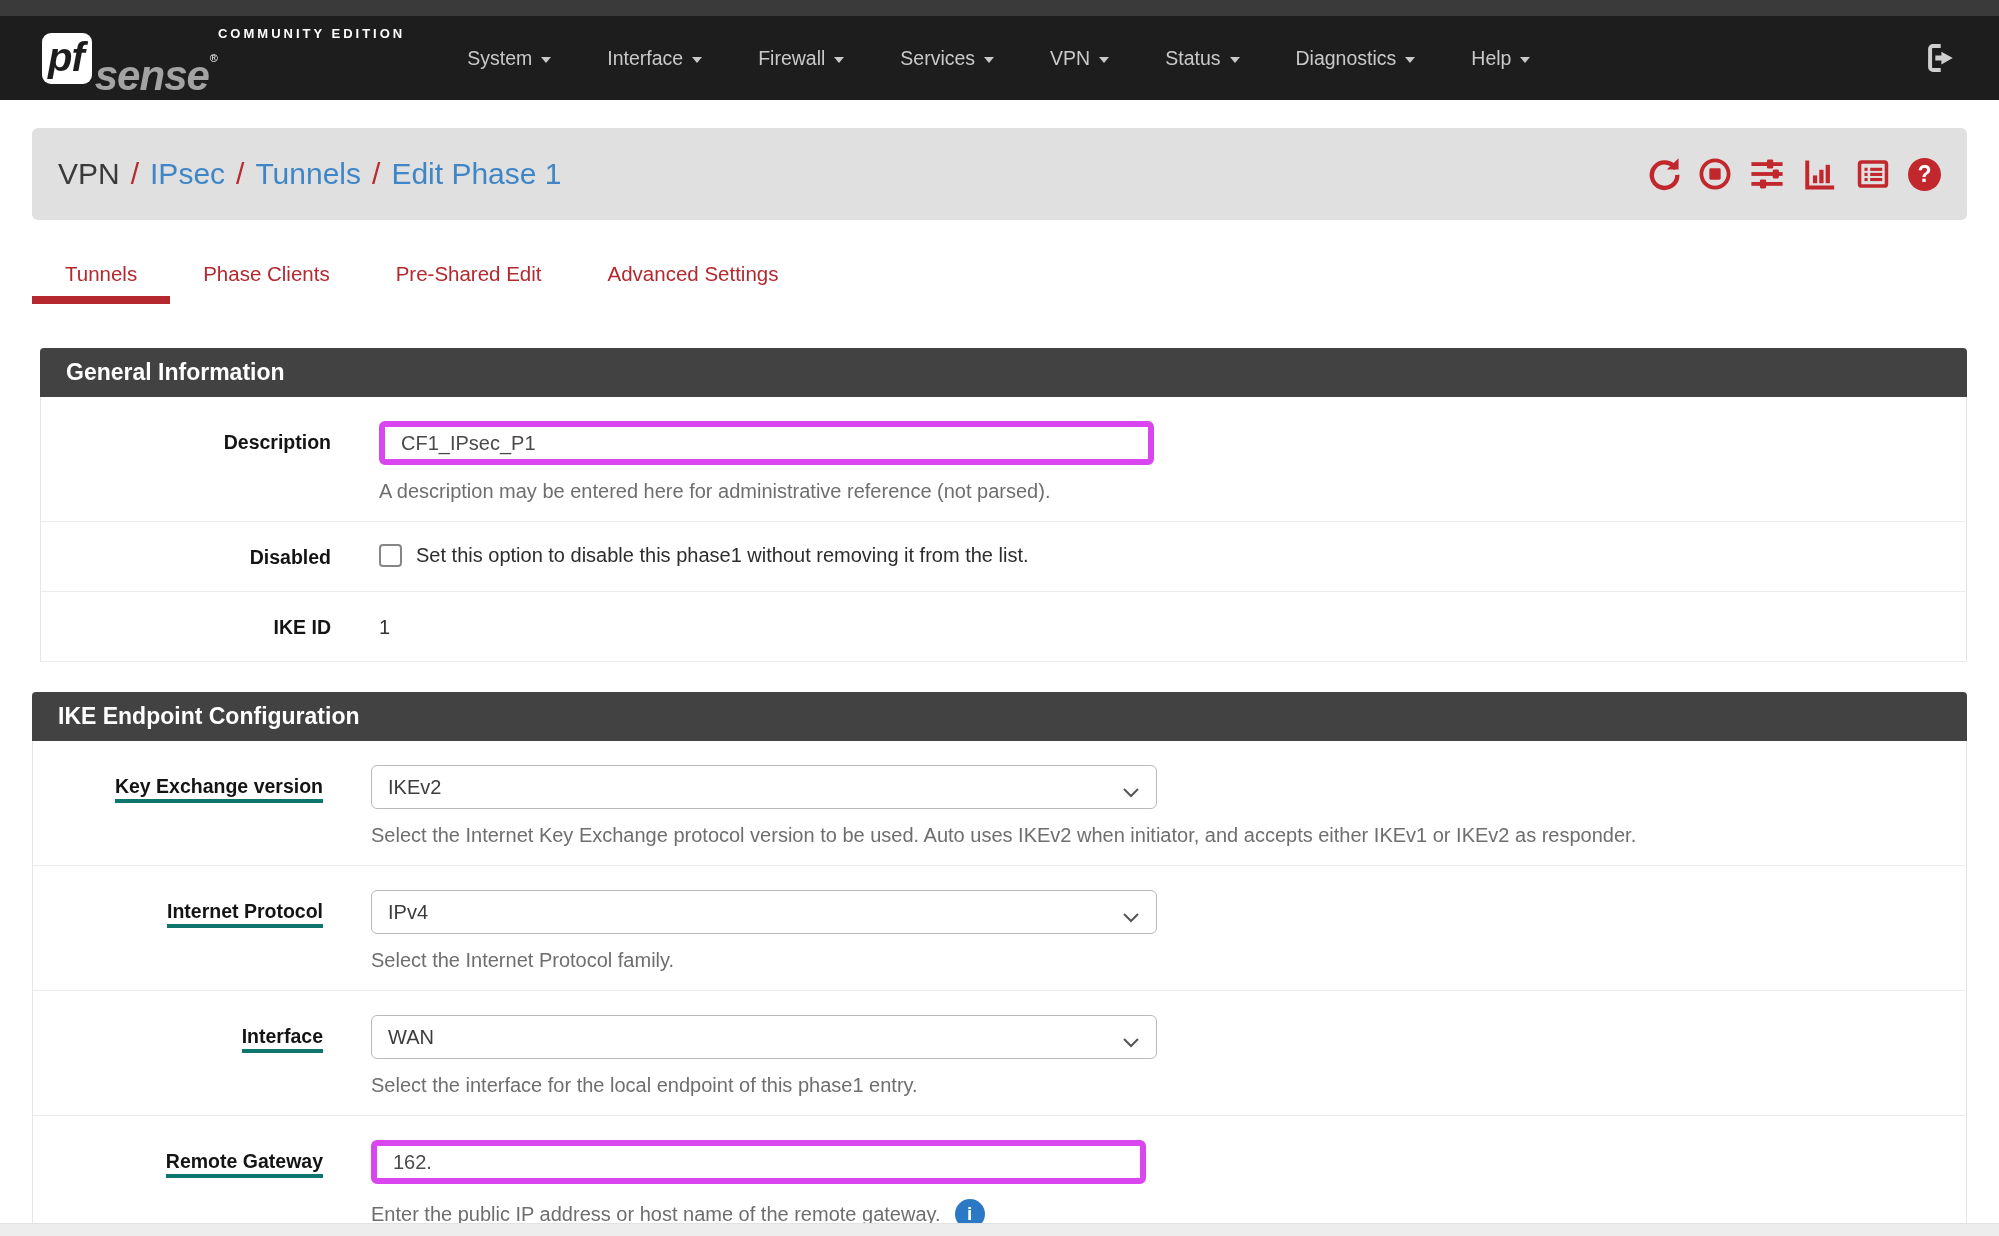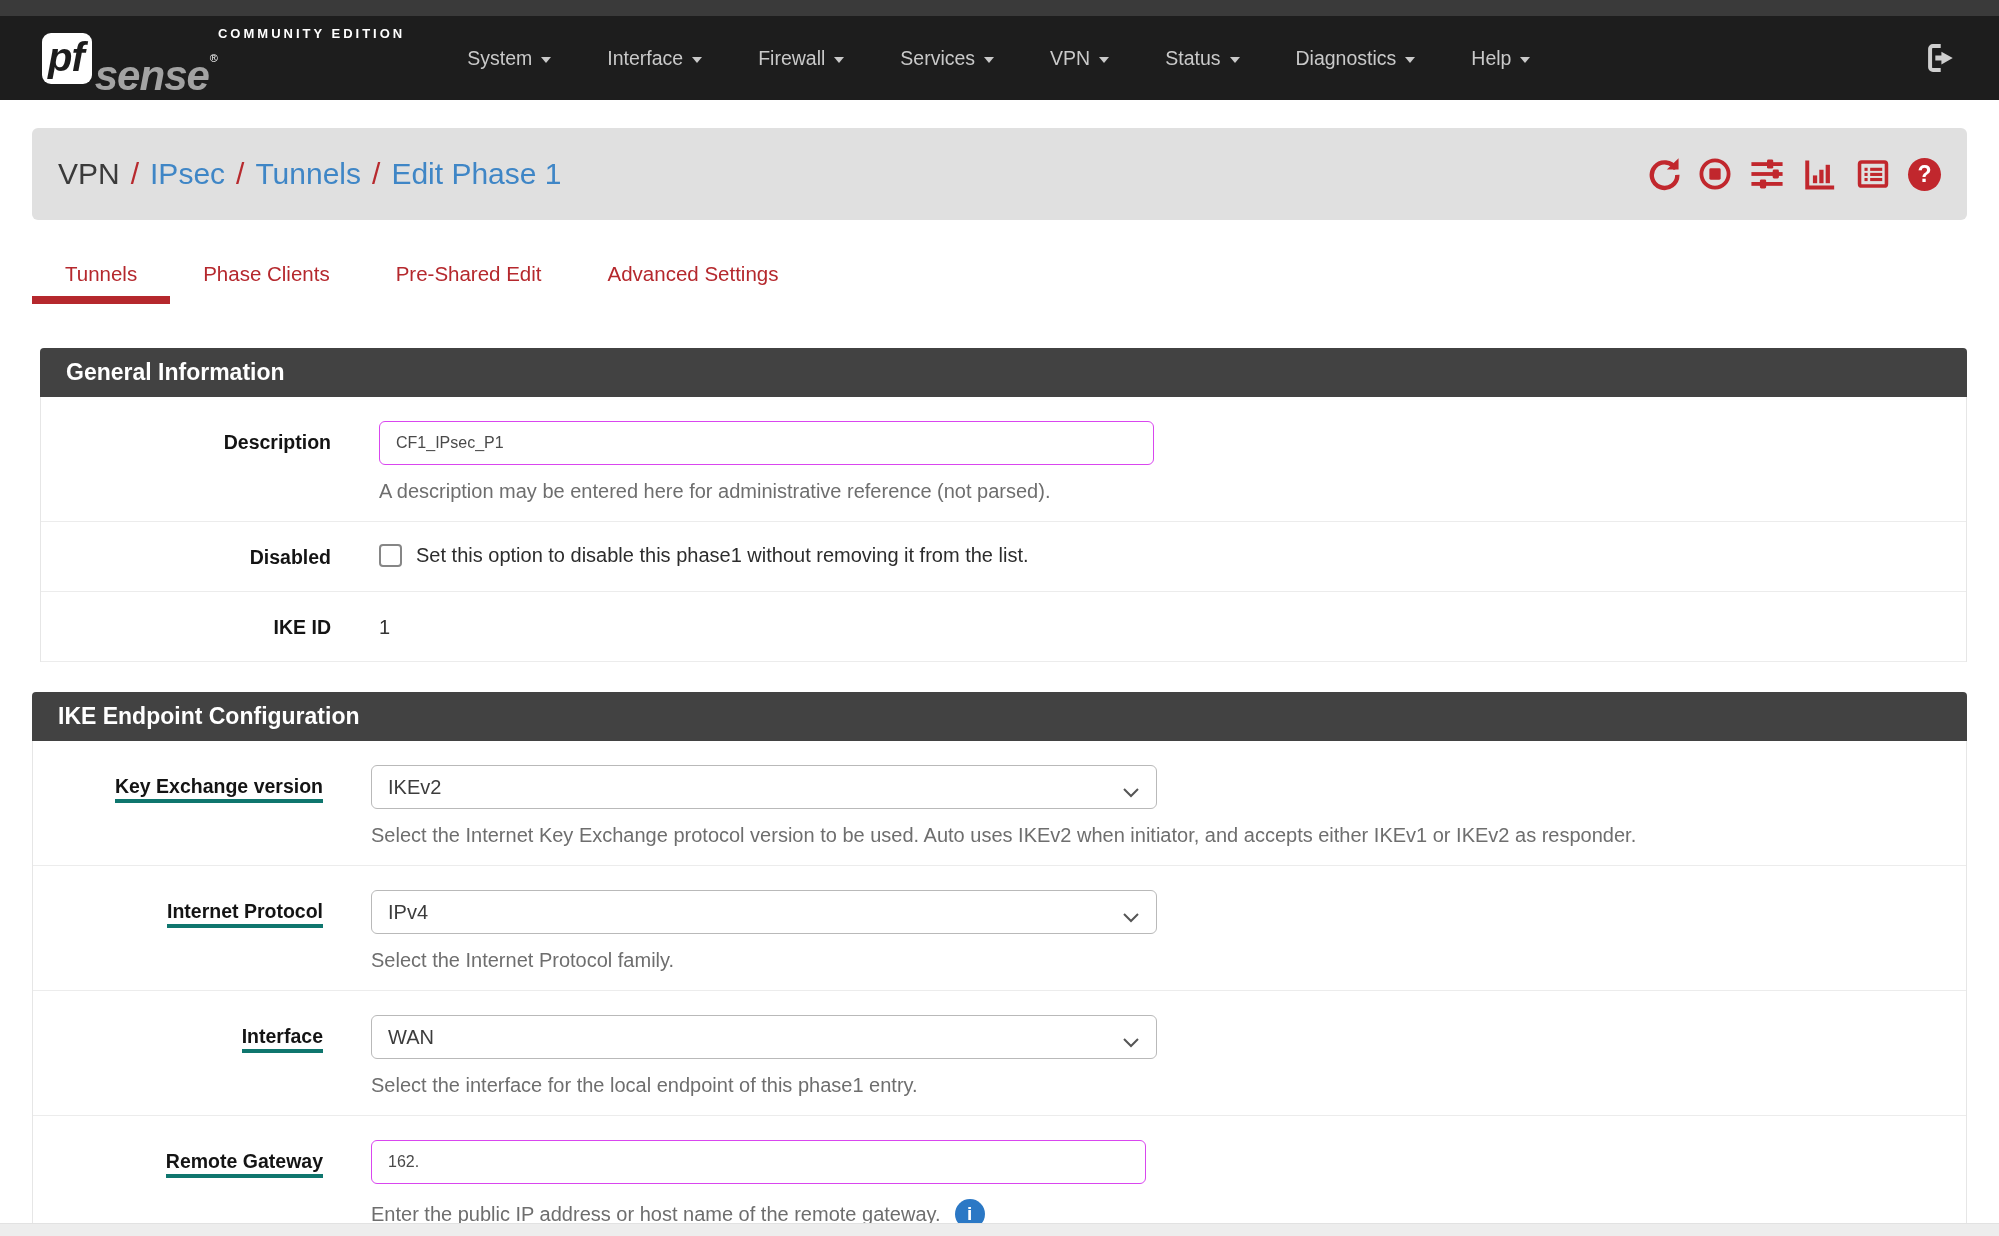--- a/index.html
+++ b/index.html
@@ -50,22 +50,22 @@
   .panel-header { background:#424242; color:#fff; font-size:23px; font-weight:bold;
     padding:11px 0 11px 26px; border-radius:4px 4px 0 0; }
   .panel-body { background:#fff; border-left:1px solid #e6e6e6; border-right:1px solid #e6e6e6; }
   .form-row { display:flex; border-bottom:1px solid #ececec; padding:24px 0 18px; }
   .form-row.compact { padding:22px 0; }
   .row-label { width:290px; text-align:right; font-size:19.5px; font-weight:bold;
     color:#141414; padding-top:10px; flex-shrink:0; }
   .form-row.compact .row-label { padding-top:2px; }
   .row-label .u { border-bottom:4px solid #0f766e; padding-bottom:2px; }
   .row-content { margin-left:48px; flex:1; }
-  .text-input { width:775px; height:44px; border:1px solid #d946ef; border-radius:6px;
-    font-size:16px; color:#4a4a4a; padding:0 16px; outline:none;
+  .text-input { width:775px; height:44px; border:6px solid #d946ef; border-radius:6px;
+    font-size:20px; color:#4a4a4a; padding:0 16px; outline:none;
     font-family:"Liberation Sans", sans-serif; }
   .select-box { width:786px; height:44px; border:1px solid #b9b9b9; border-radius:6px;
     font-size:20px; color:#3c3c3c; padding:0 16px; display:flex; align-items:center;
     position:relative; background:#fff; cursor:pointer; }
   .select-chevron { position:absolute; right:16px; top:15px; }
   .help-text { font-size:20px; color:#6e6e6e; margin-top:15px; display:flex; align-items:center; }
   .checkbox-line { display:flex; align-items:center; font-size:20px; color:#2c2c2c; }
   .checkbox { appearance:none; -webkit-appearance:none; width:23px; height:23px;
     border:2px solid #868686; border-radius:4px; background:#fff; margin-right:14px; cursor:pointer; }
   .static-value { font-size:20px; color:#333; padding-top:2px; }

